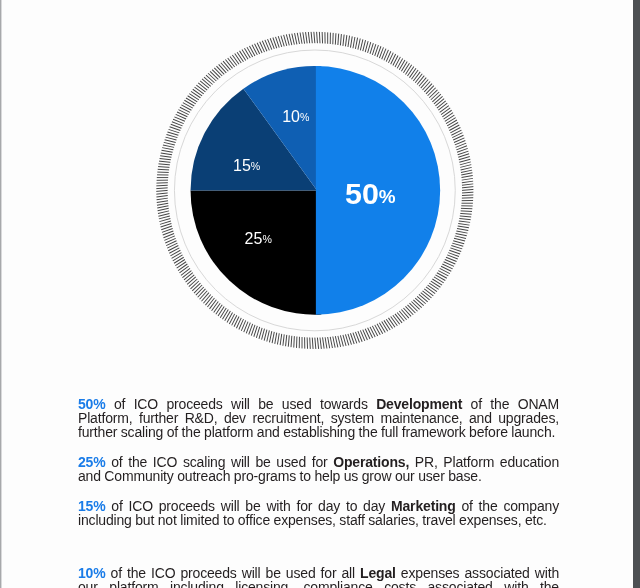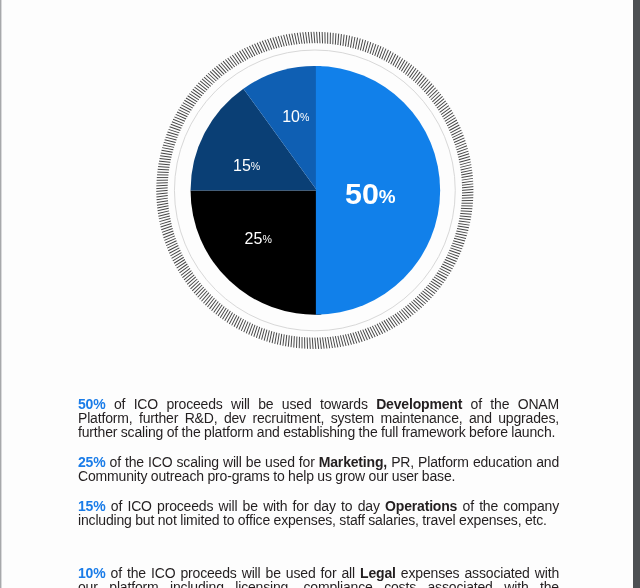--- a/index.html
+++ b/index.html
@@ -394,22 +394,22 @@
         <text x="244.6" y="243.6" class="pielabel" font-size="16" font-weight="normal"><tspan>25</tspan><tspan font-size="10.6" dy="-1">%</tspan></text>
         <text x="233" y="170.8" class="pielabel" font-size="16" font-weight="normal"><tspan>15</tspan><tspan font-size="10.6" dy="-1">%</tspan></text>
         <text x="282.2" y="121.8" class="pielabel" font-size="16" font-weight="normal"><tspan>10</tspan><tspan font-size="10.6" dy="-1">%</tspan></text>
       </svg>
     </div>
 
   <div id="paras">
 
     <p class="para" style="top:396.7px"><span class="accent">50%</span><span> of ICO proceeds will be used towards </span><span class="bold">Development</span><span> of the ONAM Platform, further R&amp;D, dev recruitment, system maintenance, and upgrades, further scaling of the platform and establishing the full framework before launch.</span></p>
 
-    <p class="para" style="top:454.6px"><span class="accent">25%</span><span> of the ICO scaling will be used for </span><span class="bold">Marketing,</span><span> PR, Platform education and Community outreach pro-grams to help us grow our user base.</span></p>
-
-    <p class="para" style="top:498.6px"><span class="accent">15%</span><span> of ICO proceeds will be with for day to day </span><span class="bold">Operations</span><span> of the company including but not limited to office expenses, staff salaries, travel expenses, etc.</span></p>
+    <p class="para" style="top:454.6px"><span class="accent">25%</span><span> of the ICO scaling will be used for </span><span class="bold">Operations,</span><span> PR, Platform education and Community outreach pro-grams to help us grow our user base.</span></p>
+
+    <p class="para" style="top:498.6px"><span class="accent">15%</span><span> of ICO proceeds will be with for day to day </span><span class="bold">Marketing</span><span> of the company including but not limited to office expenses, staff salaries, travel expenses, etc.</span></p>
 
     <p class="para" style="top:566px"><span class="accent">10%</span><span> of the ICO proceeds will be used for all </span><span class="bold">Legal</span><span> expenses associated with our platform including licensing, compliance costs associated with the expansion of the platform in different regions, registrations, etc.</span></p>
 
   </div>
 </div>
 <div id="ledge"></div>
 <div id="scroll"></div>
 
 </body></html>

